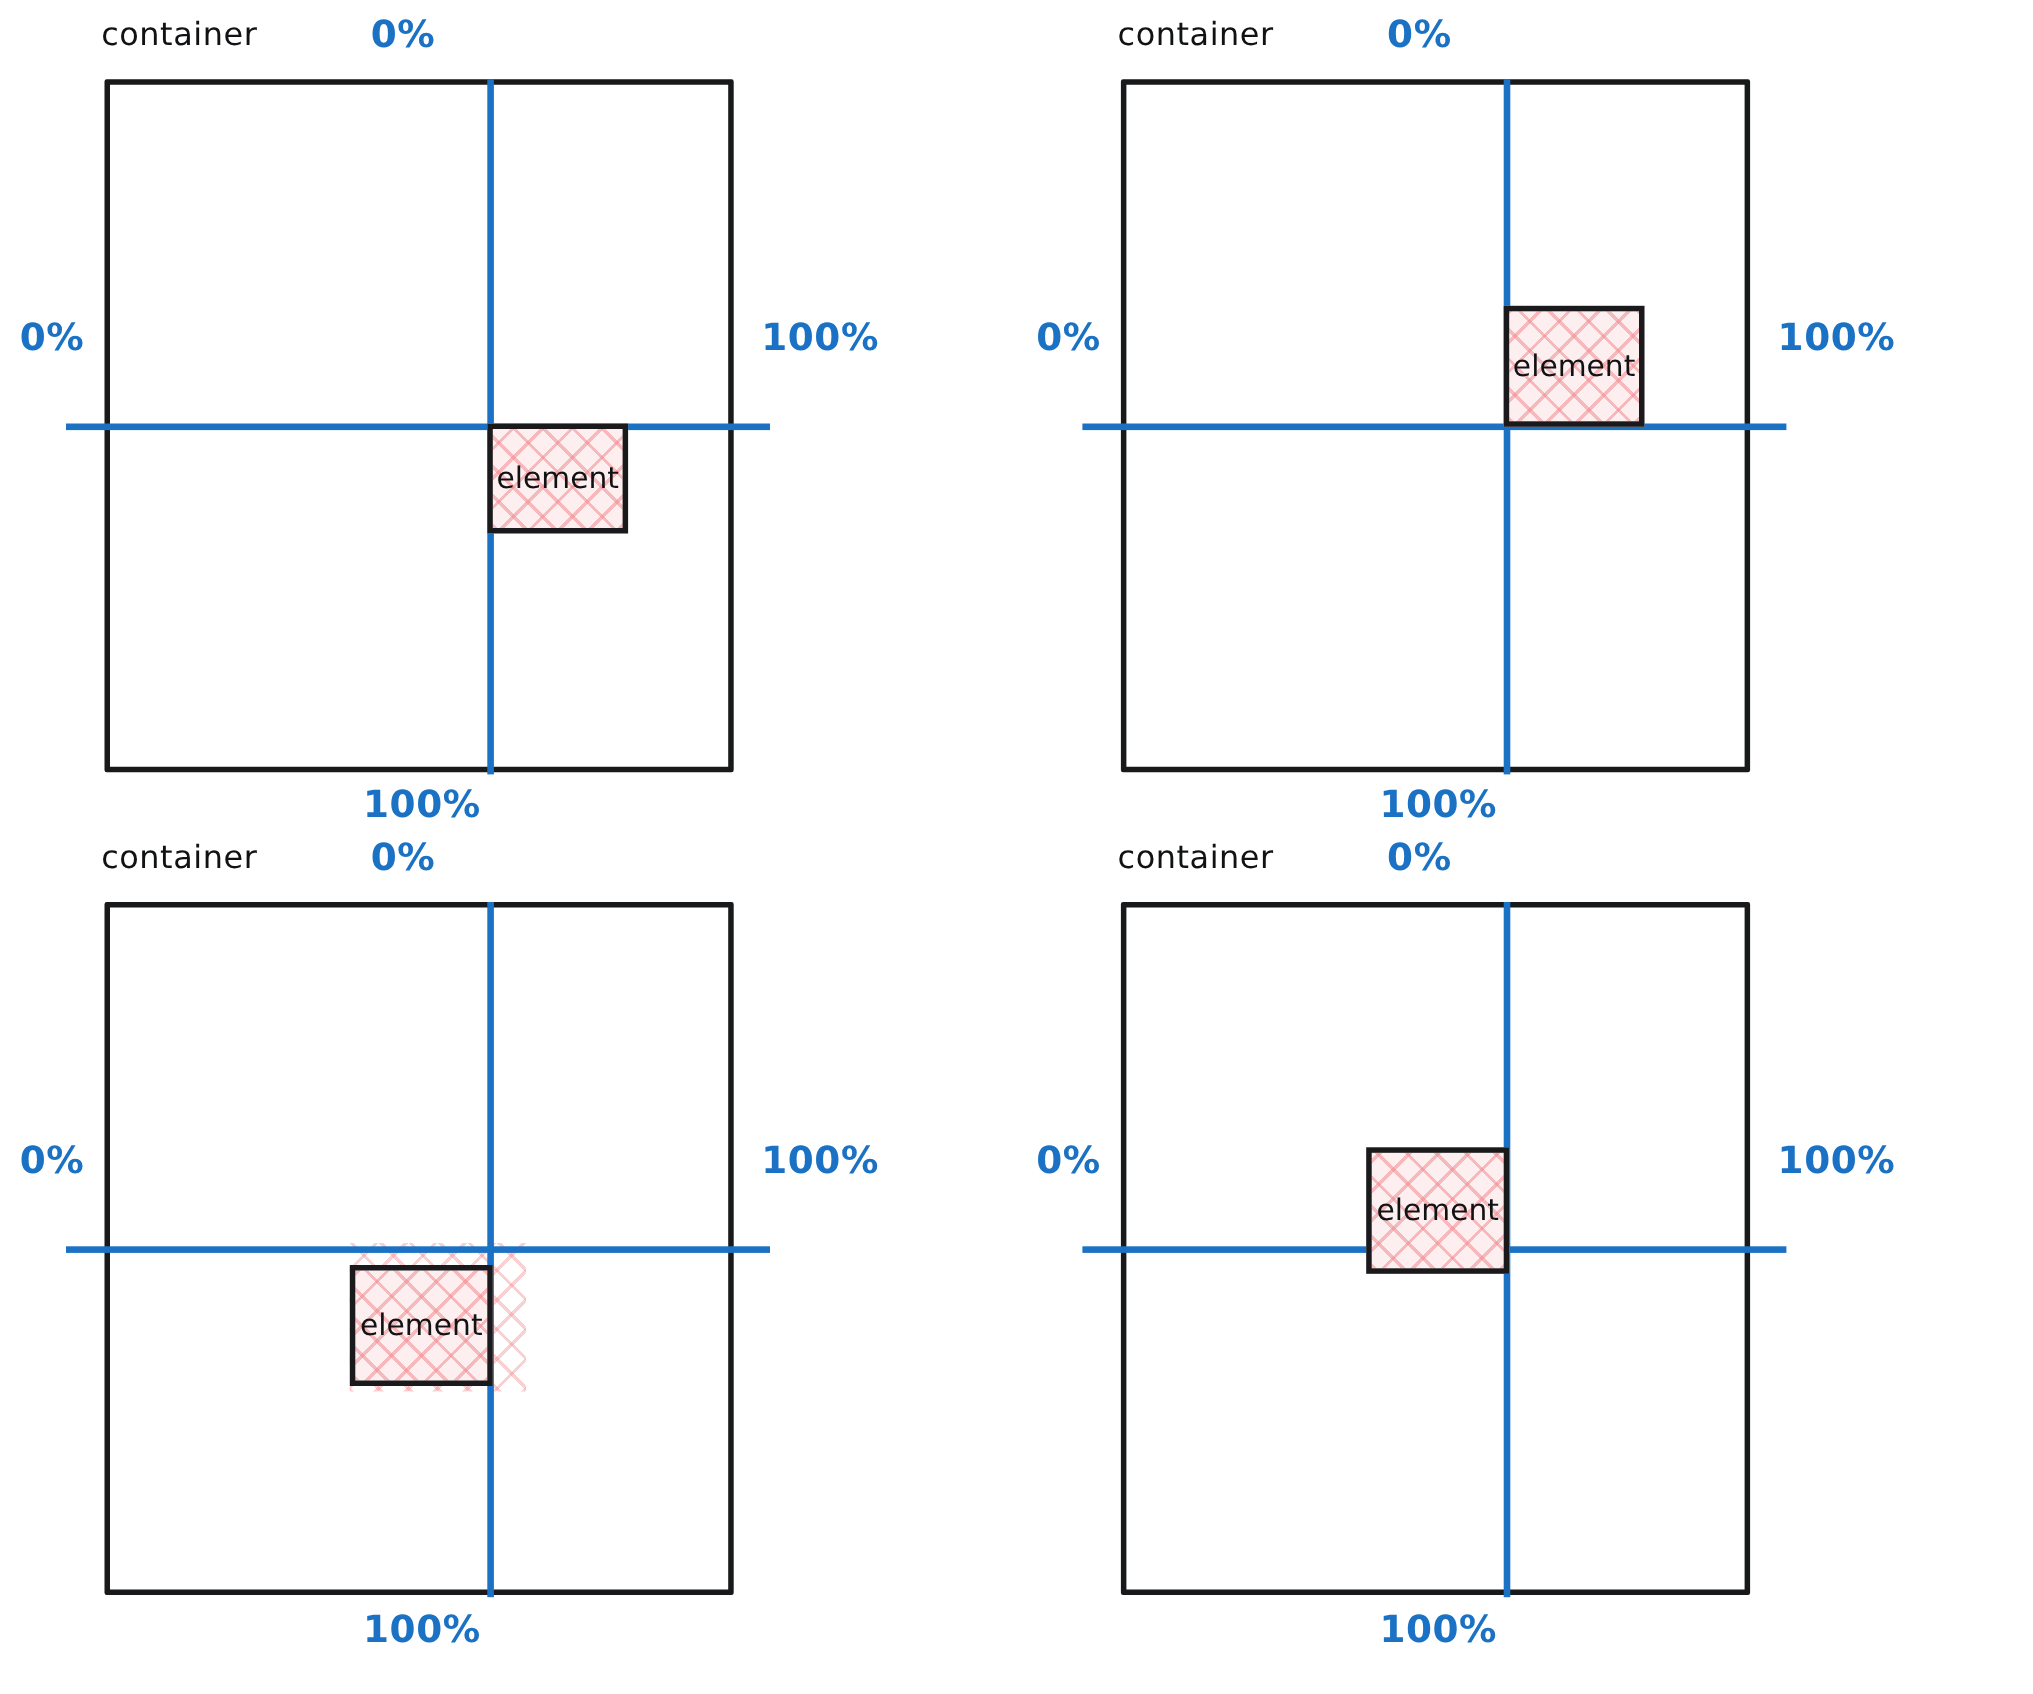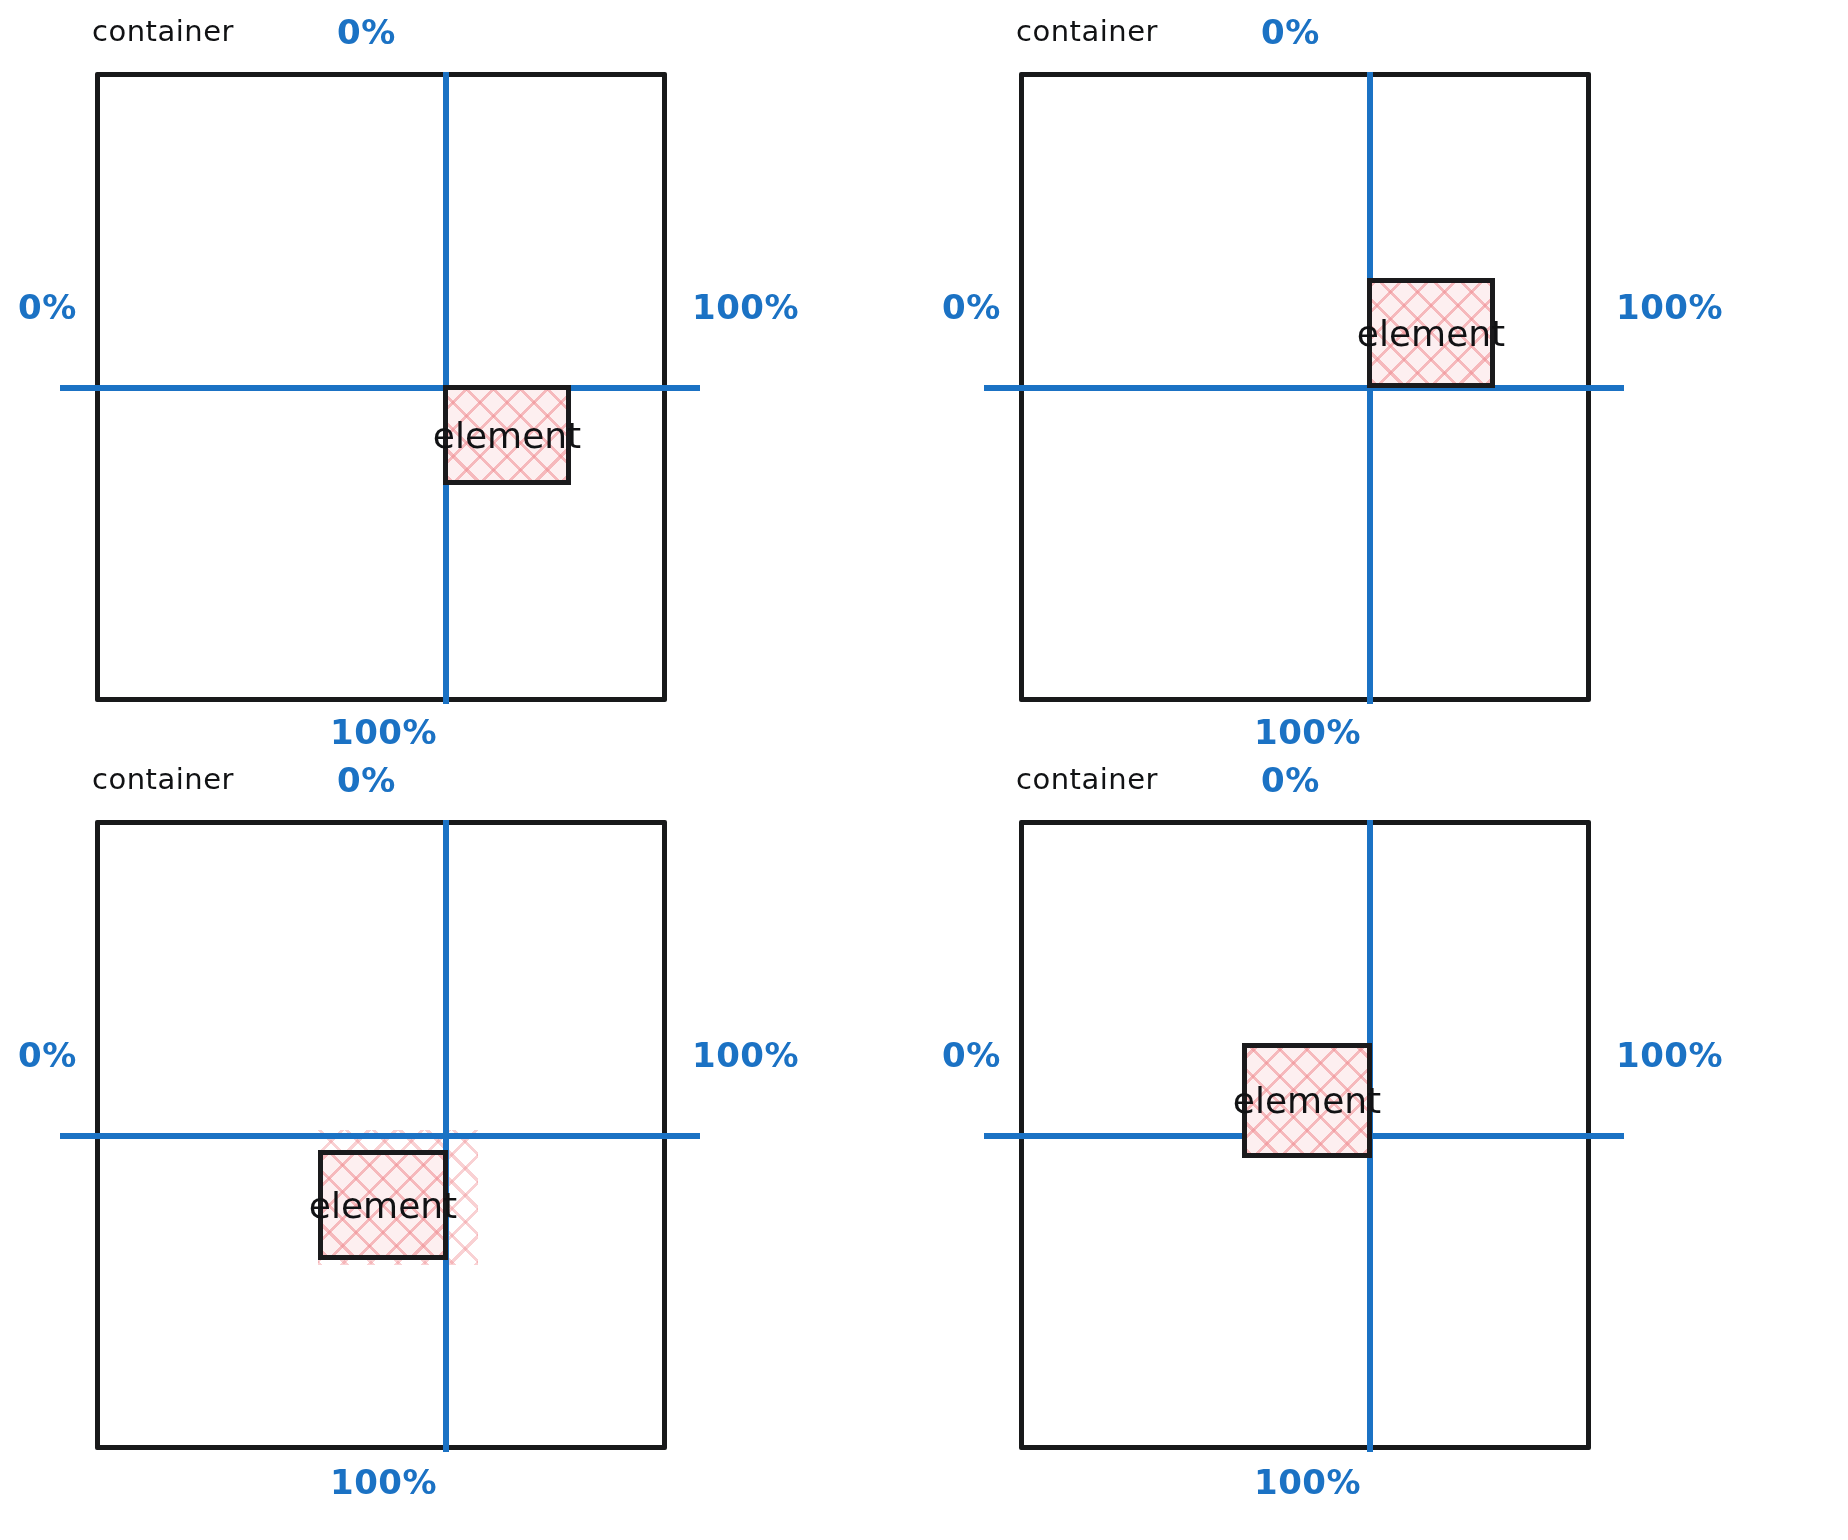--- a/index.html
+++ b/index.html
@@ -83,21 +83,21 @@
     border:5px solid #1a1a1c;
     box-sizing:border-box;
     background-color:#fdeff0;
     background-image:
       repeating-linear-gradient(45deg, rgba(240,140,145,.55) 0 3px, rgba(0,0,0,0) 3px 19px),
       repeating-linear-gradient(-45deg, rgba(240,140,145,.55) 0 3px, rgba(0,0,0,0) 3px 19px);
     display:flex;align-items:center;justify-content:center;
     width:126px;height:98px;
   }
   .element-label{
-    font-size:36px;
+    font-size:27px;
     color:#111214;
     font-family:"DejaVu Sans", sans-serif;
     white-space:nowrap;
     position:relative;
     z-index:2;
   }
 
   
   .el-p1{left:443px;top:385px;width:128px;height:100px;}
   .el-p2{left:443px;top:278px;width:128px;height:110px;}

